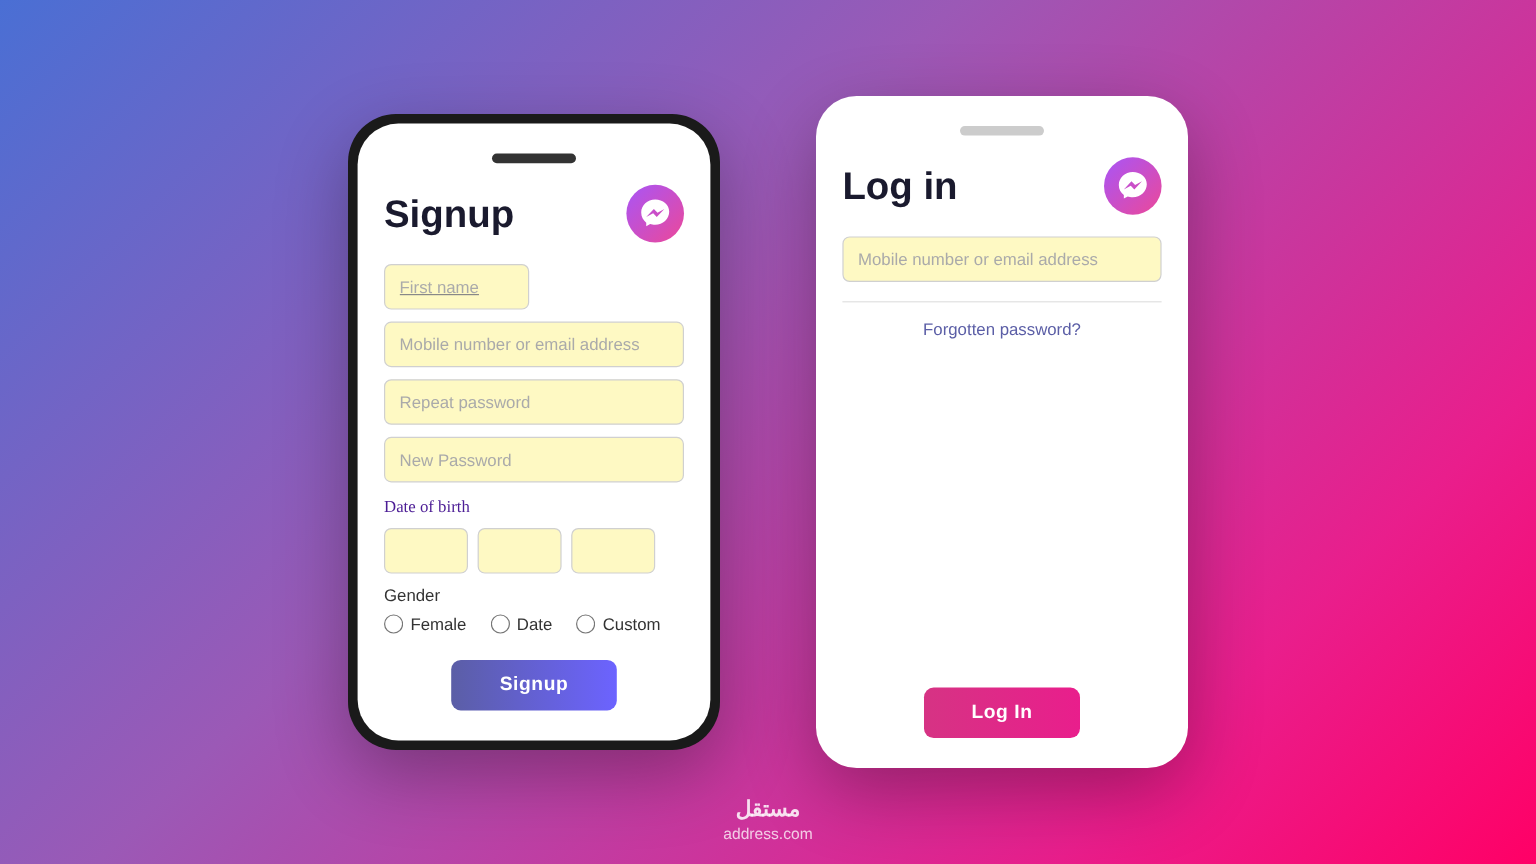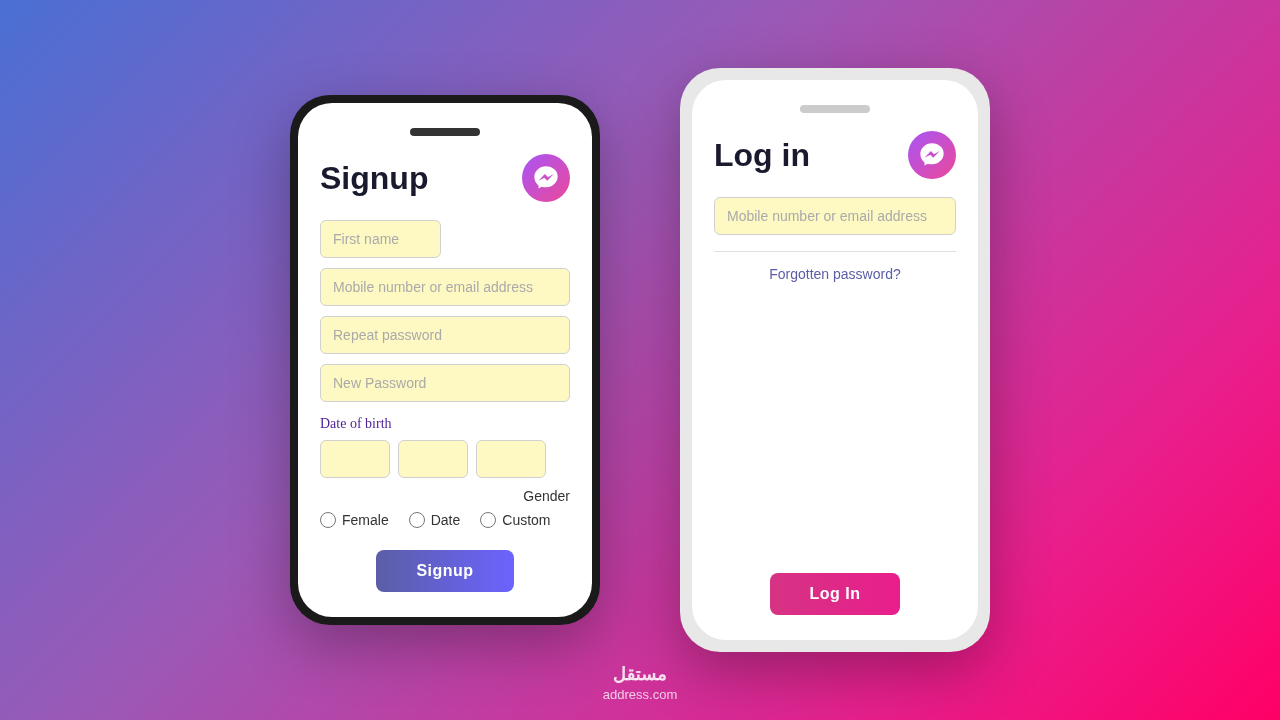--- a/index.html
+++ b/index.html
@@ -36,21 +36,21 @@
     .phone-dark .phone-inner {
       background: #fff;
       border-radius: 34px;
       padding: 25px 22px 25px 22px;
       display: flex;
       flex-direction: column;
     }
 
     .phone-light {
       background: #e8e8e8;
-      padding: 12px;
+      padding: 0;
     }
 
     .phone-light .phone-inner {
       background: #fff;
       border-radius: 34px;
       padding: 25px 22px 25px 22px;
       display: flex;
       flex-direction: column;
     }
 
@@ -116,20 +116,21 @@
     }
 
     .name-row {
       display: flex;
       gap: 8px;
       margin-bottom: 0;
     }
 
     .name-row .form-input {
       width: calc(50% - 4px);
+      text-decoration: underline;
     }
 
     .date-label {
       font-size: 14px;
       color: #4c1d95;
       margin-bottom: 8px;
       margin-top: 4px;
       font-family: Liberation Serif, serif;
     }
 
@@ -142,21 +143,20 @@
     .date-row .form-input {
       width: 70px;
       margin-bottom: 0;
       text-align: center;
     }
 
     .gender-label {
       font-size: 14px;
       color: #333;
       margin-bottom: 8px;
-      text-align: right;
     }
 
     .gender-row {
       display: flex;
       align-items: center;
       gap: 20px;
       margin-bottom: 16px;
     }
 
     .radio-option {

